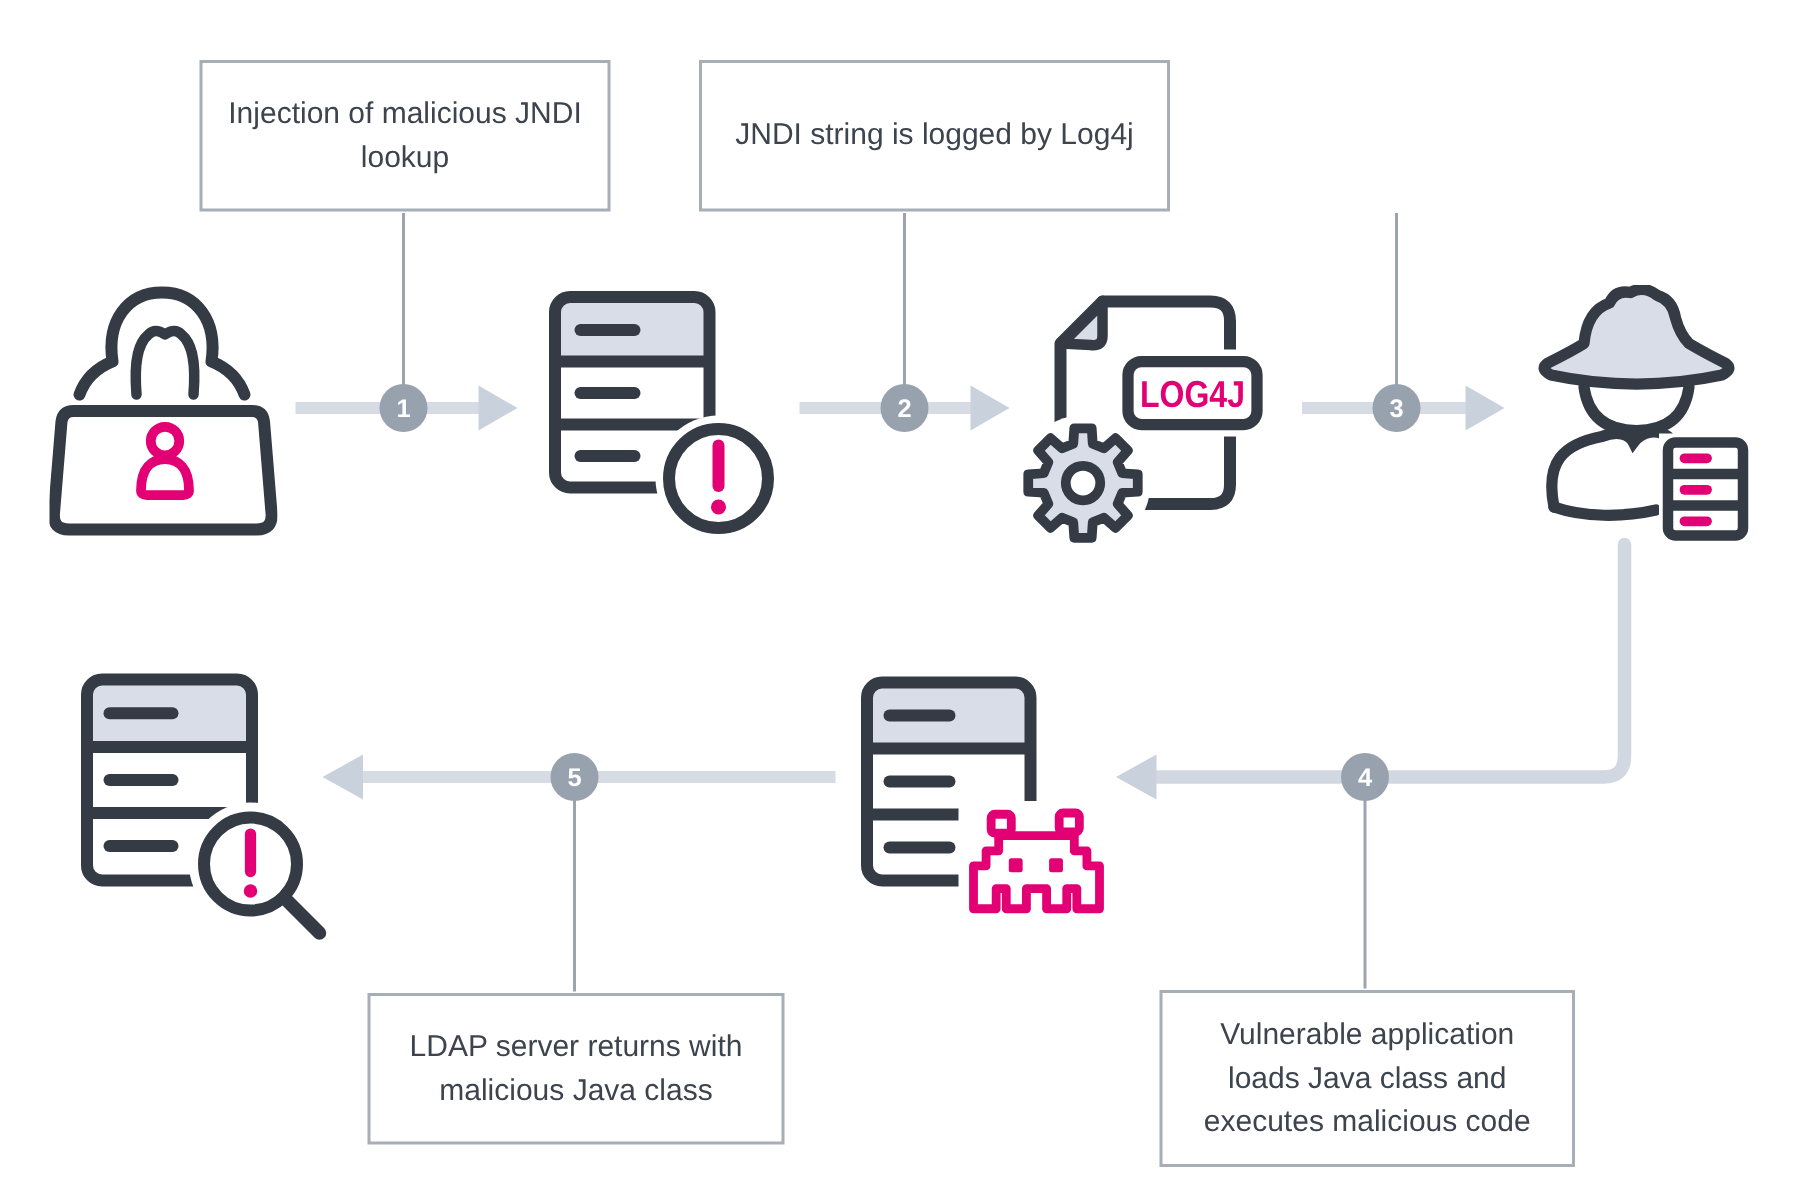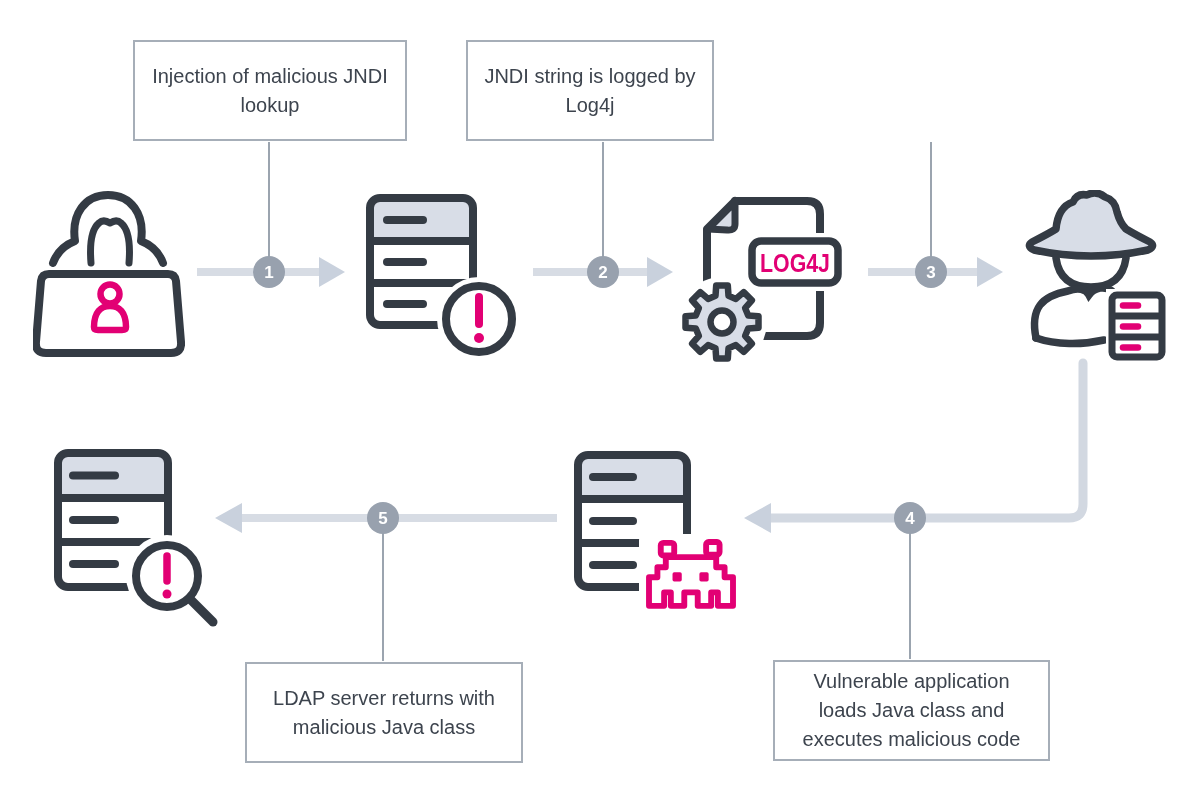--- a/index.html
+++ b/index.html
@@ -165,24 +165,24 @@
       <circle cx="117" cy="128" r="31" fill="#ffffff" stroke="#343b44" stroke-width="8"></circle>
       <path d="M140,151 L163,174" stroke="#343b44" stroke-width="9" stroke-linecap="round"></path>
     </g>
     <path d="M117,108 V133" stroke="#e20074" stroke-width="7.5" stroke-linecap="round"></path>
     <circle cx="117" cy="146" r="4.5" fill="#e20074"></circle>
   </svg>
 
   <div class="label-box" style="left:133px;top:40px;width:274px;height:101px">
     <span>Injection of malicious JNDI lookup</span>
   </div>
-  <div class="label-box" style="left:466px;top:40px;width:248px;height:101px">
+  <div class="label-box" style="left:466px;top:40px;width:314px;height:101px">
     <span>JNDI string is logged by Log4j</span>
   </div>
-  <div class="label-box" style="left:773px;top:660px;width:277px;height:101px">
+  <div class="label-box" style="left:773px;top:660px;width:277px;height:118px">
     <span>Vulnerable application loads Java class and executes malicious code</span>
   </div>
   <div class="label-box" style="left:245px;top:662px;width:278px;height:101px">
     <span>LDAP server returns with malicious Java class</span>
   </div>
 
   <div class="step-badge" style="left:253px;top:256px">1</div>
   <div class="step-badge" style="left:587px;top:256px">2</div>
   <div class="step-badge" style="left:915px;top:256px">3</div>
   <div class="step-badge" style="left:894px;top:502px">4</div>

